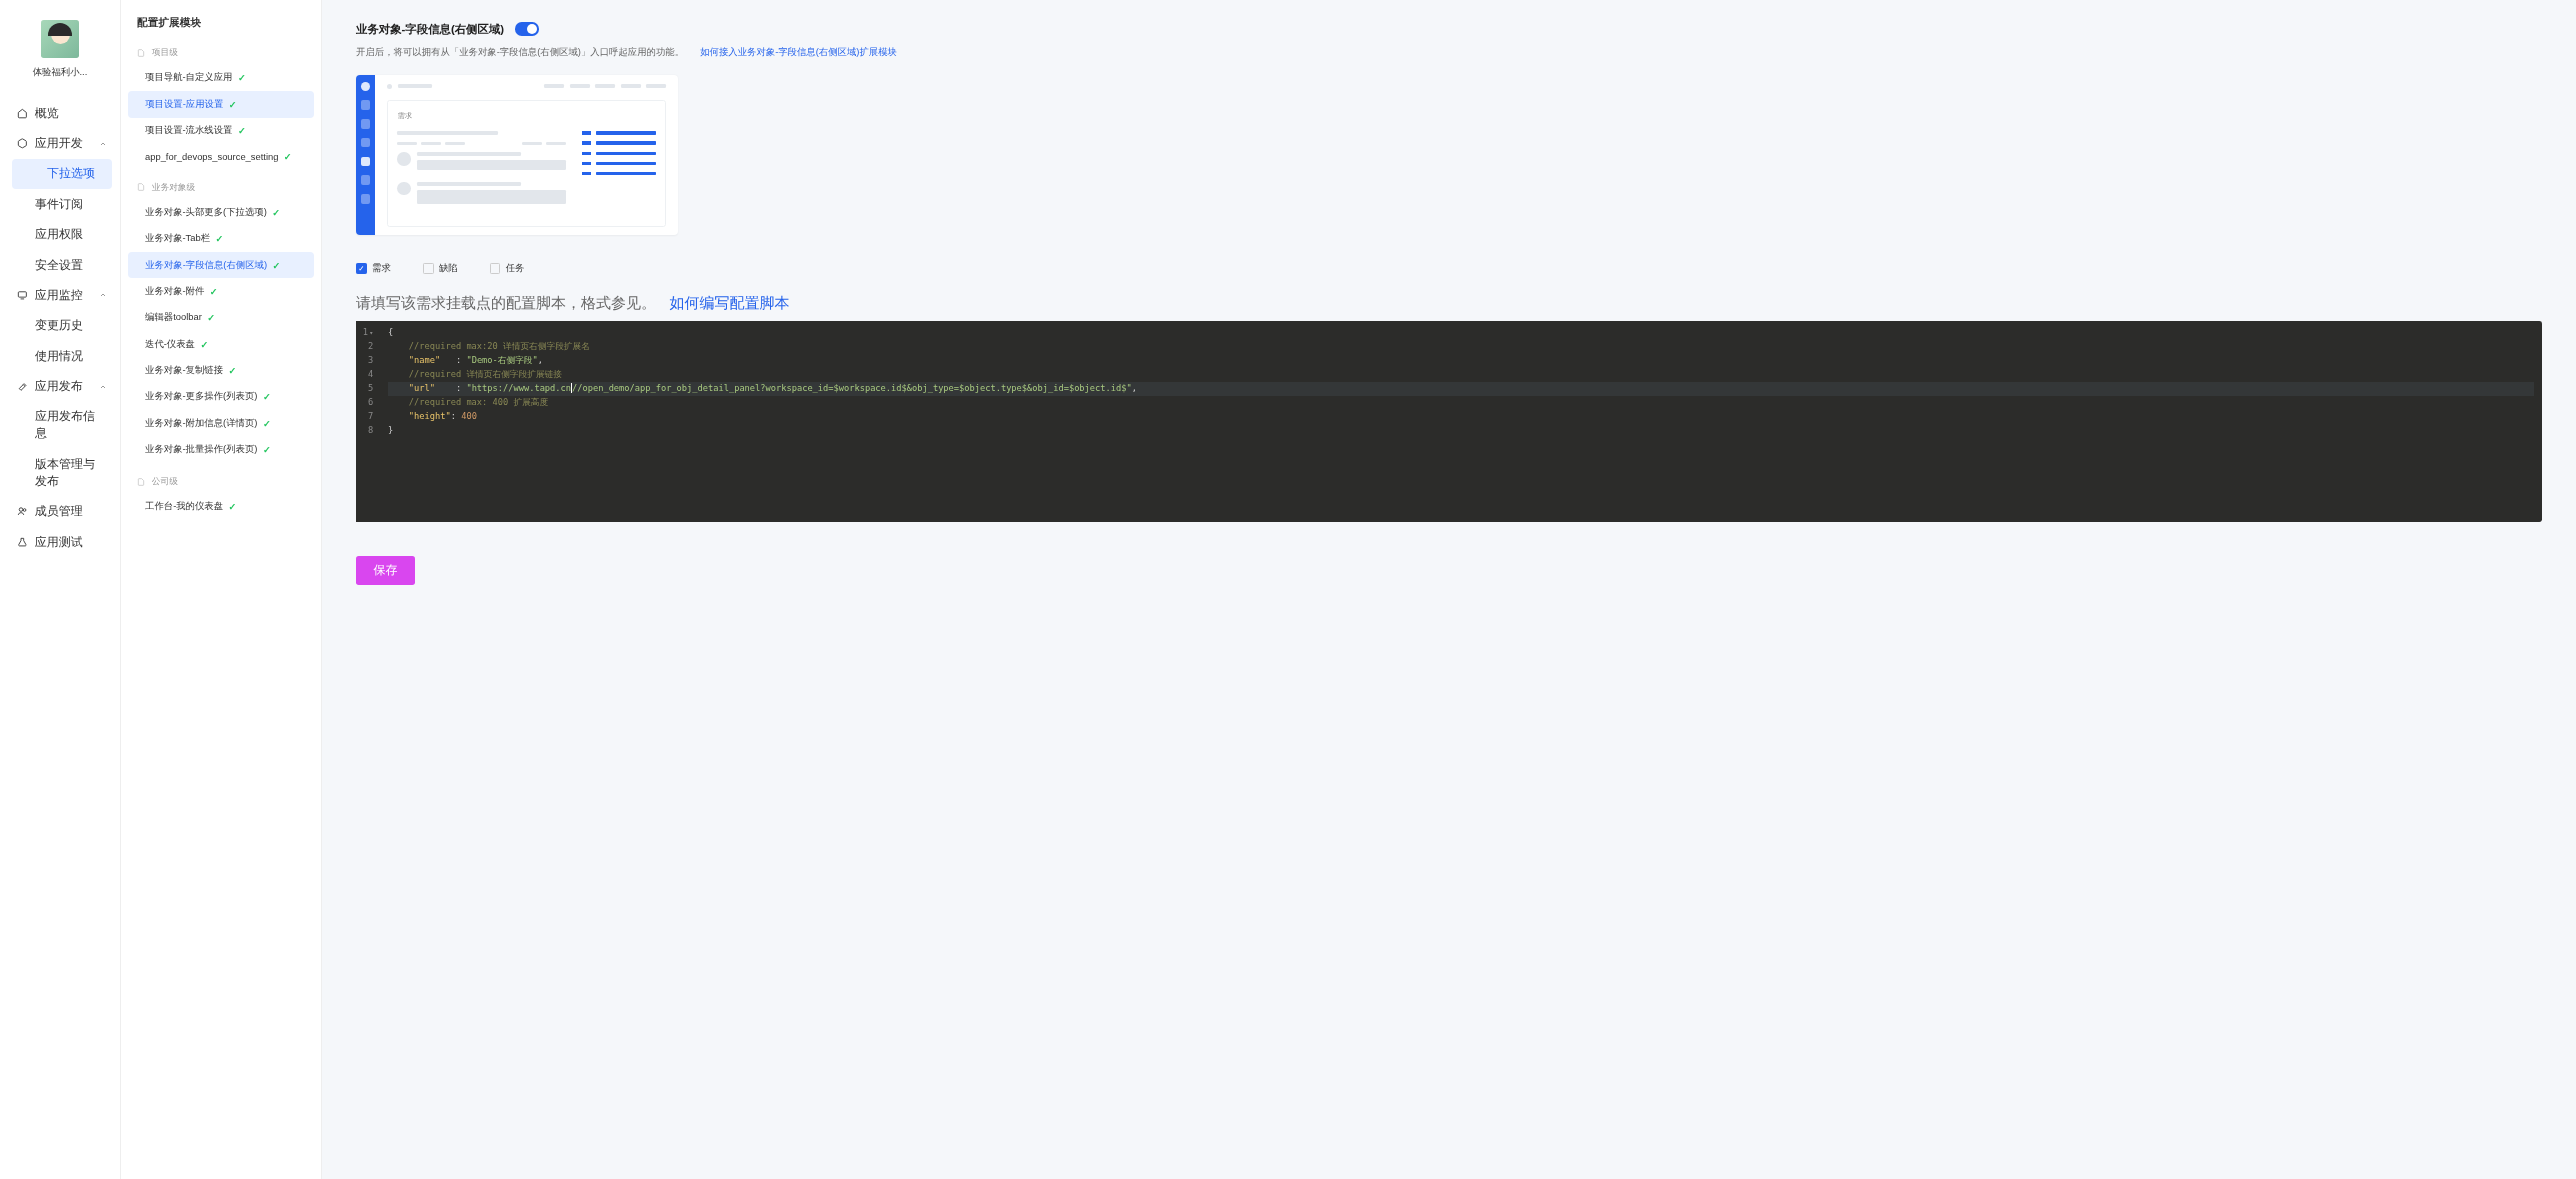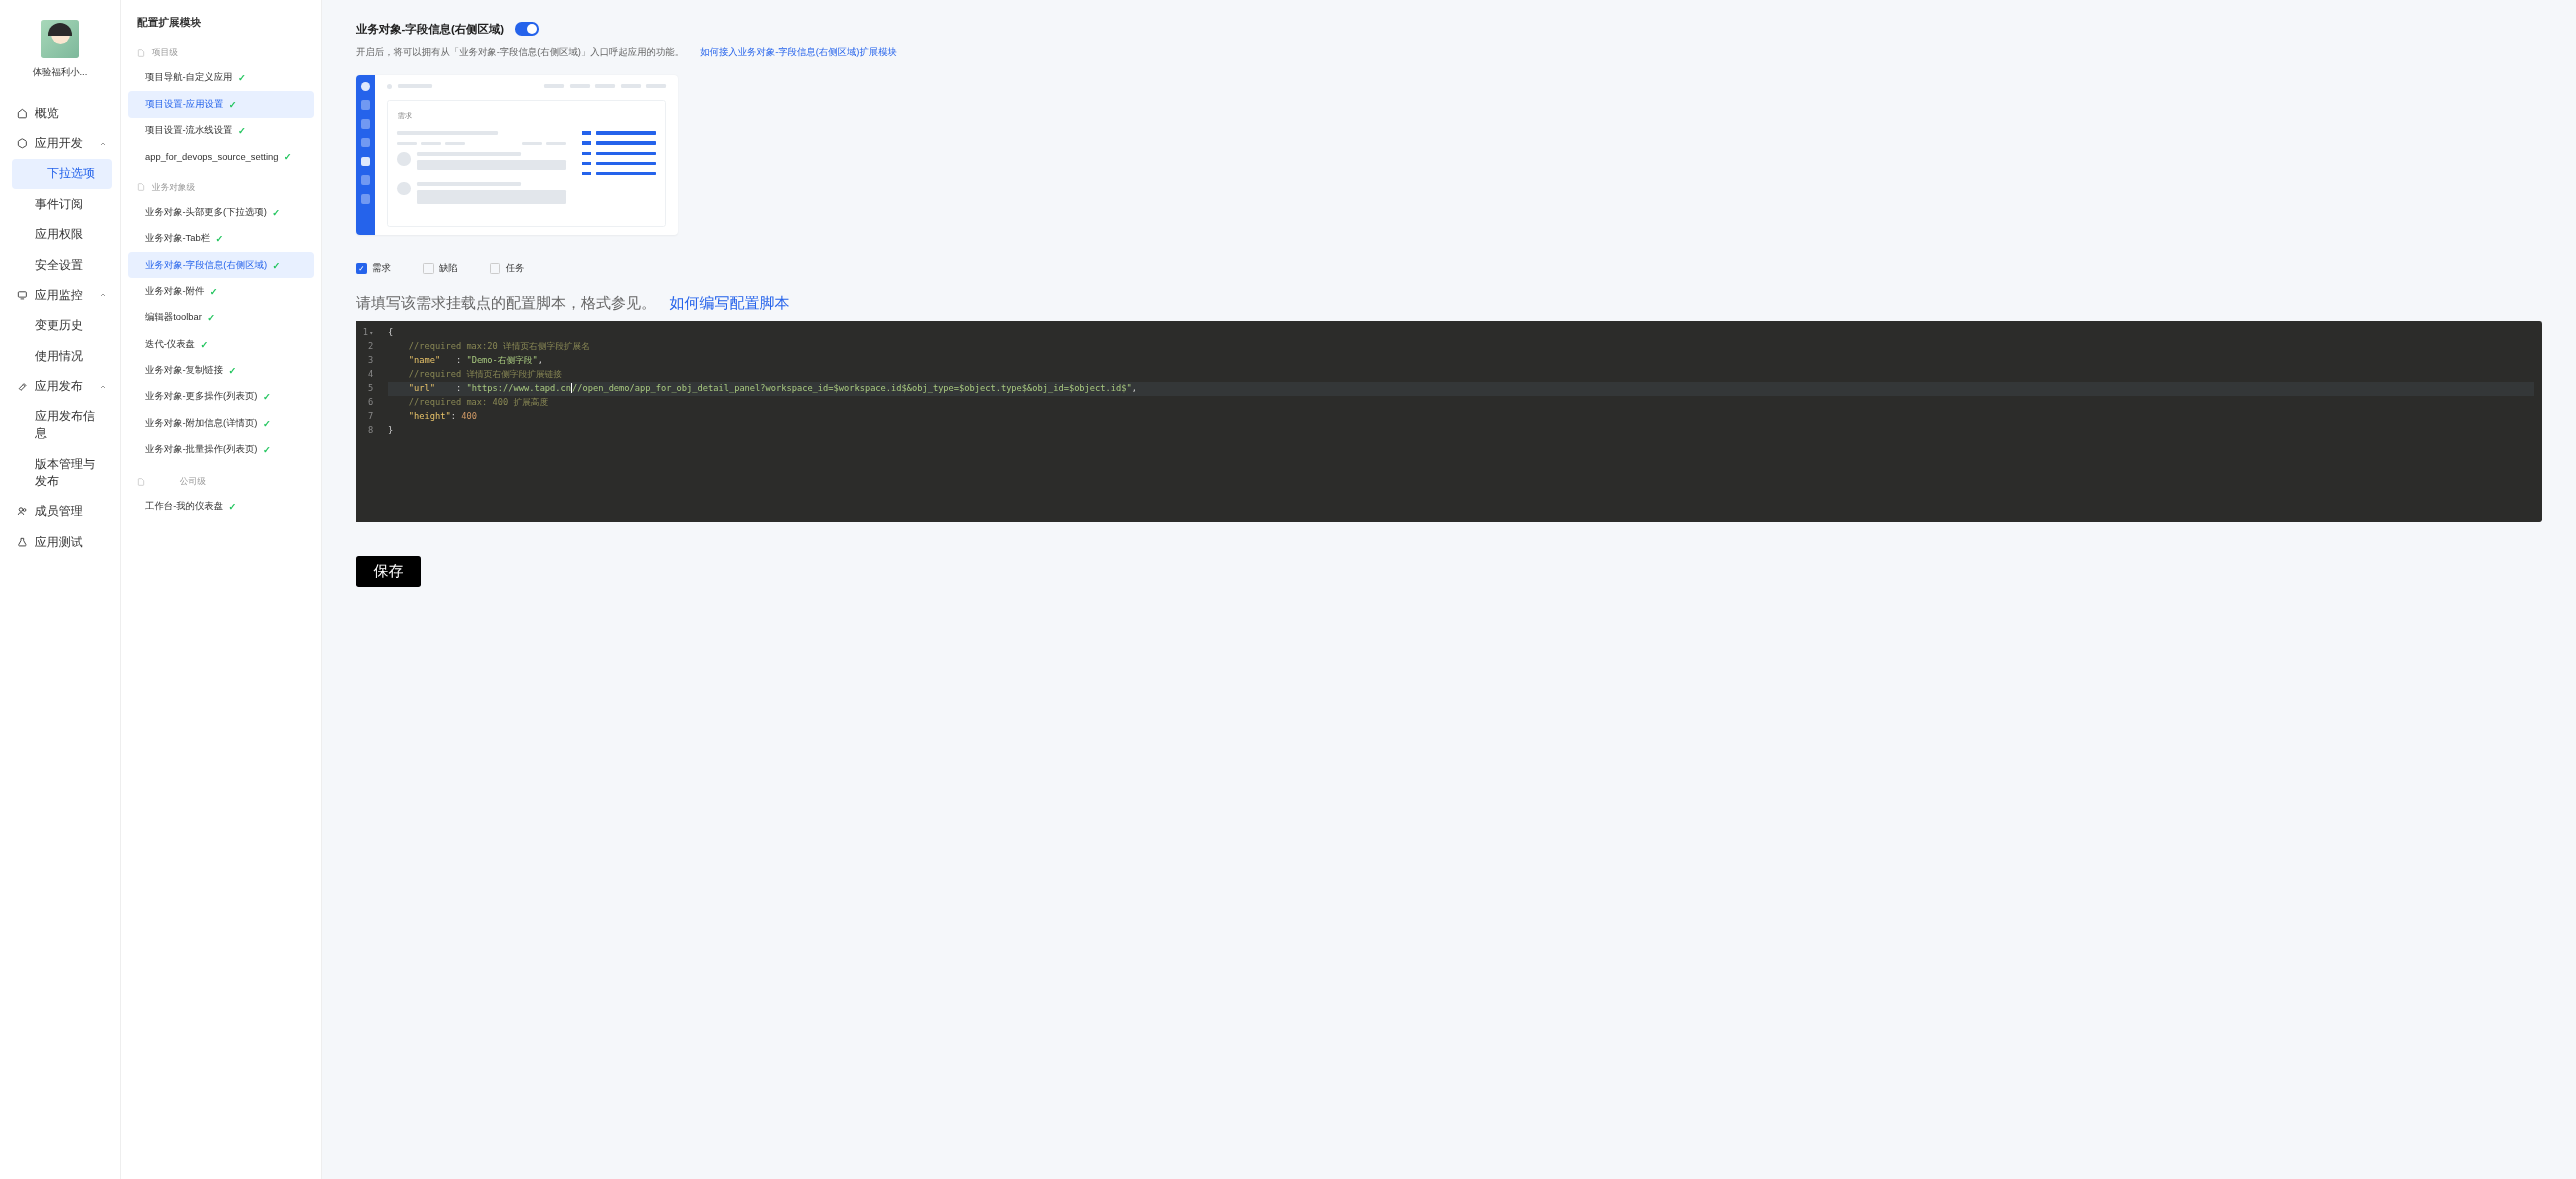--- a/index.html
+++ b/index.html
@@ -74,21 +74,21 @@
     .tok-brace { color: #d4d4d4; }
     .tok-comment { color: #888754; }
     .tok-key { color: #e9c46a; }
     .tok-string { color: #a8c97f; }
     .tok-number { color: #d19a66; }
     .tok-punct { color: #d4d4d4; }
     .cursor-line { background: rgba(100,120,140,0.15); display: inline-block; width: 100%; }
     .cursor-bar { border-left: 0.7px solid #fff; }
     .fold { color: #888; font-size: 6.7px; margin-left: 1.3px; }
     
-    .save-btn { background: #000000; color: #fff; border: none; border-radius: 2.7px; padding: 6px 17.5px; font-size: 15px; cursor: pointer; }
+    .save-btn { background: #d946ef; color: #fff; border: none; border-radius: 2.7px; padding: 6px 17.5px; font-size: 12px; cursor: pointer; }
     
     svg { display: block; }
   </style>
 </head>
 <body>
 
 <div class="layout">
 
   <div class="sidebar-main">
     <div class="avatar-block">
@@ -262,21 +262,21 @@
       </div>
     <div class="config-item">
         <span>业务对象-附加信息(详情页)</span>
         <span class="check">✓</span>
       </div>
     <div class="config-item">
         <span>业务对象-批量操作(列表页)</span>
         <span class="check">✓</span>
       </div>
 
-    <div class="config-group-label" style="margin-top:8px;gap:28px;">
+    <div class="config-group-label" style="margin-top:8px;">
       <span class="icon">
           <svg width="8" height="8" viewBox="0 0 24 24" fill="none" stroke="#bbb" stroke-width="2">
             <path d="M14 2H6a2 2 0 00-2 2v16a2 2 0 002 2h12a2 2 0 002-2V8l-6-6z"></path>
           </svg>
         </span>
       <span>公司级</span>
     </div>
     <div class="config-item">
         <span>工作台-我的仪表盘</span>
         <span class="check">✓</span>

